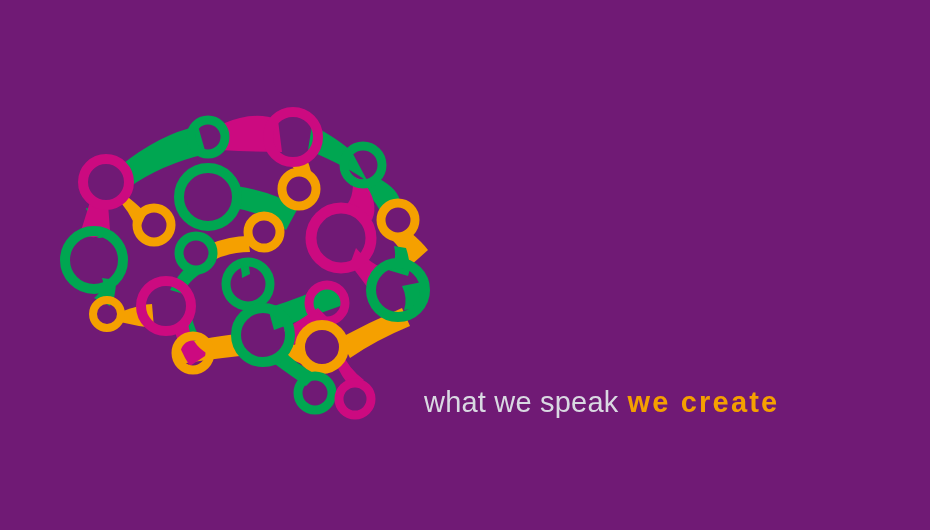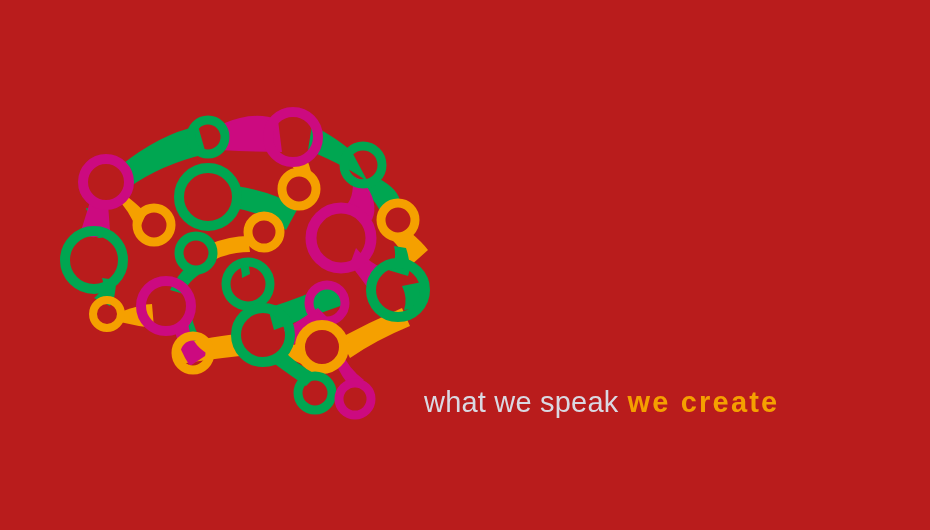--- a/index.html
+++ b/index.html
@@ -43,21 +43,21 @@
     font-size: 29px;
     font-weight: bold;
     color: #f5a000;
     letter-spacing: 2.2px;
     margin-left: 9px;
   }
 </style>
 </head>
 <body>
 
-<div id="slide" style="background: #b91c1c;">
+<div id="slide" style="background: #701a75;">
 
   <div id="brain-logo">
     <svg viewBox="0 0 390 340" width="390" height="340">
       <defs>
         <style>
           .lk-g { fill: #00a651; }
           .lk-m { fill: #cc0a80; }
           .lk-o { fill: #f5a000; }
           .nd-g { fill: none; stroke: #00a651; }
           .nd-m { fill: none; stroke: #cc0a80; }

